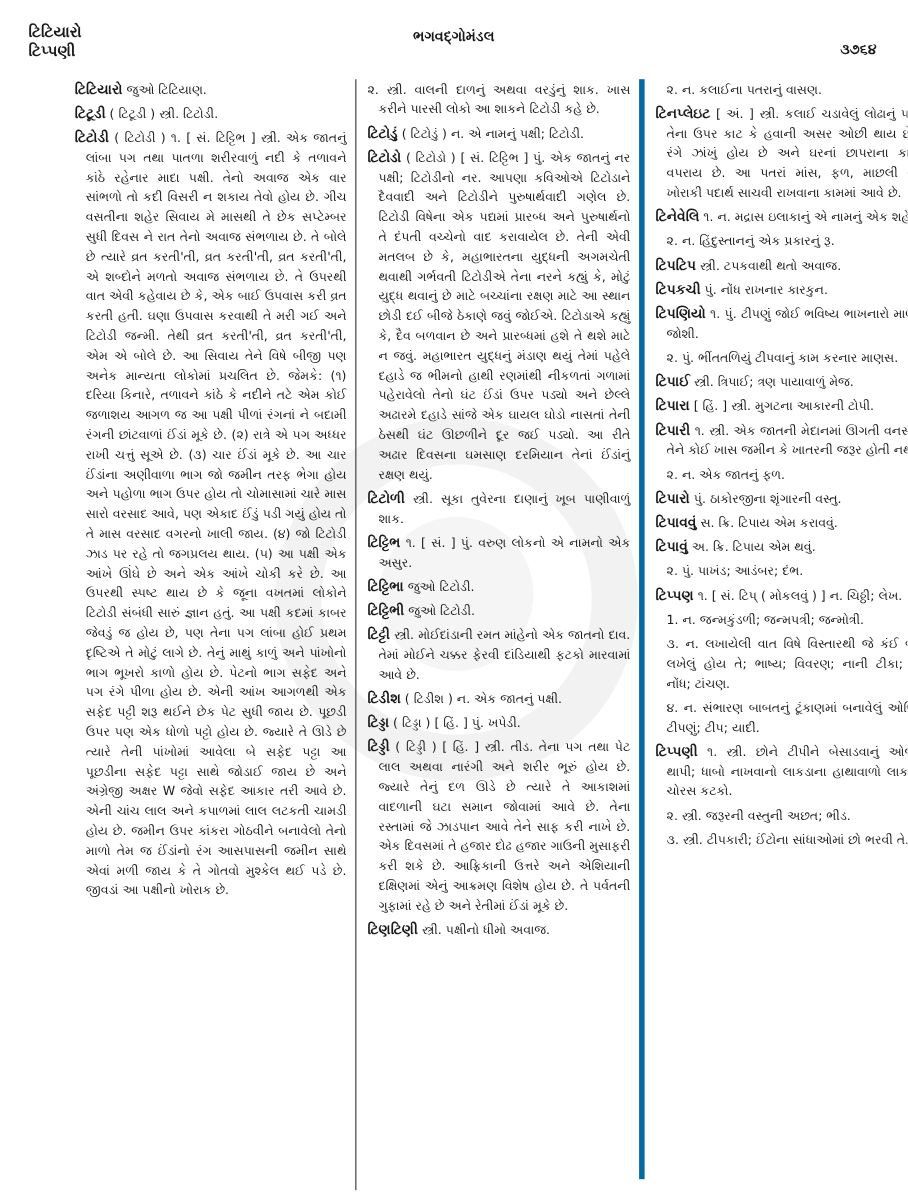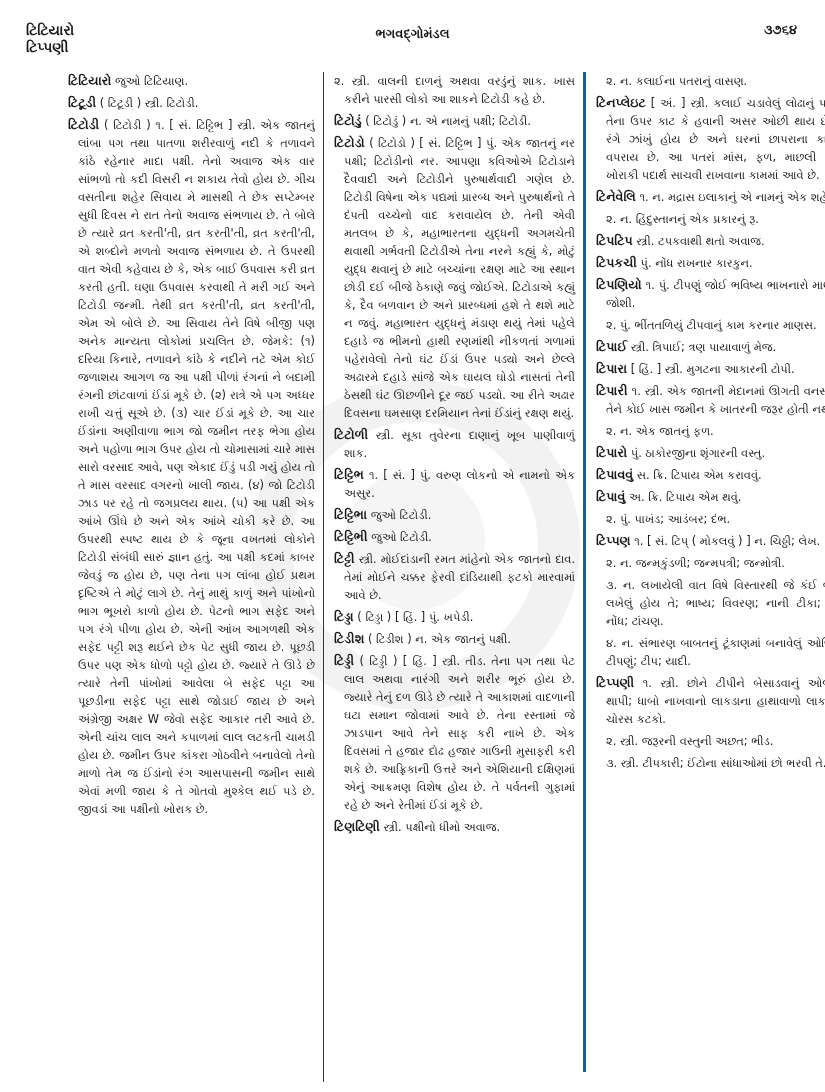--- a/index.html
+++ b/index.html
@@ -13,29 +13,29 @@
   }
   .watermark2 {
     position: absolute; left: 345px; top: 470px; width: 140px; height: 140px;
     border-radius: 50%; background: #f5f5f5; z-index: 0;
   }
   .header {
     position: absolute; top: 22px; left: 0; width: 825px; height: 30px; z-index: 1;
   }
   .guide-words { position: absolute; left: 26px; top: 0; font-weight: bold; font-size: 14px; line-height: 17px; }
   .running-title { position: absolute; left: 0; width: 825px; text-align: center; top: 4px; font-size: 13px; font-weight: bold; }
-  .page-number { position: absolute; right: 28px; top: 0; font-size: 13px; font-weight: bold; }
+  .page-number { position: absolute; right: 28px; top: 16px; font-size: 13px; font-weight: bold; }
   .columns {
     position: absolute; top: 72px; left: 26px; width: 778px; height: 1010px; z-index: 1;
     display: flex;
     margin-left: 42px;
   }
   .col { box-sizing: border-box; font-size: 11.4px; line-height: 18px; text-align: justify; overflow: hidden; }
   .col1 { width: 256px; padding-right: 8px; border-right: 1px solid #333; }
-  .col2 { width: 262px; padding: 0 8px 0 10px; border-right: 3px solid #0369a1; height: 1000px; }
+  .col2 { width: 262px; padding: 0 8px 0 10px; border-right: 5px solid #0369a1; height: 1000px; }
   .col3 { width: 260px; padding-left: 10px; }
   .entry { margin: 0 0 4px 0; padding-left: 10px; text-indent: -10px; }
   .entry.sub { padding-left: 10px; text-indent: 0; }
   .hw { font-weight: bold; font-size: 12.6px; }
   .gram { font-weight: normal; }
 </style>
 </head>
 <body>
 
 <div class="watermark"></div>
@@ -58,22 +58,22 @@
     </div>
   <div class="col col2">
       <p class="entry"><span class="gram">૨. સ્ત્રી. વાલની દાળનું અથવા વરડુંનું શાક. ખાસ કરીને પારસી લોકો આ શાકને ટિટોડી કહે છે.</span></p>
       <p class="entry"><span class="hw">ટિટોડું</span> <span class="gram">( ટિટોડું ) ન. એ નામનું પક્ષી; ટિટોડી.</span></p>
       <p class="entry"><span class="hw">ટિટોડો</span> <span class="gram">( ટિટોડો ) [ સં. ટિટ્ટિભ ] પું. એક જાતનું નર પક્ષી; ટિટોડીનો નર. આપણા કવિઓએ ટિટોડાને દૈવવાદી અને ટિટોડીને પુરુષાર્થવાદી ગણેલ છે. ટિટોડી વિષેના એક પદ્યમાં પ્રારબ્ધ અને પુરુષાર્થનો તે દંપતી વચ્ચેનો વાદ કરાવાયેલ છે. તેની એવી મતલબ છે કે, મહાભારતના યુદ્ધની અગમચેતી થવાથી ગર્ભવતી ટિટોડીએ તેના નરને કહ્યું કે, મોટું યુદ્ધ થવાનું છે માટે બચ્ચાંના રક્ષણ માટે આ સ્થાન છોડી દઈ બીજે ઠેકાણે જવું જોઈએ. ટિટોડાએ કહ્યું કે, દૈવ બળવાન છે અને પ્રારબ્ધમાં હશે તે થશે માટે ન જવું. મહાભારત યુદ્ધનું મંડાણ થયું તેમાં પહેલે દહાડે જ ભીમનો હાથી રણમાંથી નીકળતાં ગળામાં પહેરાવેલો તેનો ઘંટ ઈંડાં ઉપર પડ્યો અને છેલ્લે અઢારમે દહાડે સાંજે એક ઘાયલ ઘોડો નાસતાં તેની ઠેસથી ઘંટ ઊછળીને દૂર જઈ પડ્યો. આ રીતે અઢાર દિવસના ઘમસાણ દરમિયાન તેનાં ઈંડાંનું રક્ષણ થયું.</span></p>
       <p class="entry"><span class="hw">ટિટોળી</span> <span class="gram">સ્ત્રી. સૂકા તુવેરના દાણાનું ખૂબ પાણીવાળું શાક.</span></p>
       <p class="entry"><span class="hw">ટિટ્ટિભ</span> <span class="gram">૧. [ સં. ] પું. વરુણ લોકનો એ નામનો એક અસુર.</span></p>
       <p class="entry"><span class="hw">ટિટ્ટિભા</span> <span class="gram">જુઓ ટિટોડી.</span></p>
       <p class="entry"><span class="hw">ટિટ્ટિભી</span> <span class="gram">જુઓ ટિટોડી.</span></p>
       <p class="entry"><span class="hw">ટિટ્ટી</span> <span class="gram">સ્ત્રી. મોઈદાંડાની રમત માંહેનો એક જાતનો દાવ. તેમાં મોઈને ચક્કર ફેરવી દાંડિયાથી ફટકો મારવામાં આવે છે.</span></p>
+      <p class="entry"><span class="hw">ટિડીશ</span> <span class="gram">( ટિડીશ ) ન. એક જાતનું પક્ષી.</span></p>
       <p class="entry"><span class="hw">ટિડ્ડા</span> <span class="gram">( ટિડ્ડા ) [ હિં. ] પું. ખપેડી.</span></p>
-      <p class="entry"><span class="hw">ટિડીશ</span> <span class="gram">( ટિડીશ ) ન. એક જાતનું પક્ષી.</span></p>
       <p class="entry"><span class="hw">ટિડ્ડી</span> <span class="gram">( ટિડ્ડી ) [ હિં. ] સ્ત્રી. તીડ. તેના પગ તથા પેટ લાલ અથવા નારંગી અને શરીર ભૂરું હોય છે. જ્યારે તેનું દળ ઊડે છે ત્યારે તે આકાશમાં વાદળાની ઘટા સમાન જોવામાં આવે છે. તેના રસ્તામાં જે ઝાડપાન આવે તેને સાફ કરી નાખે છે. એક દિવસમાં તે હજાર દોઢ હજાર ગાઉની મુસાફરી કરી શકે છે. આફ્રિકાની ઉત્તરે અને એશિયાની દક્ષિણમાં એનું આક્રમણ વિશેષ હોય છે. તે પર્વતની ગુફામાં રહે છે અને રેતીમાં ઈંડાં મૂકે છે.</span></p>
       <p class="entry"><span class="hw">ટિણટિણી</span> <span class="gram">સ્ત્રી. પક્ષીનો ધીમો અવાજ.</span></p>
     </div>
   <div class="col col3">
       <p class="entry sub"><span class="gram">૨. ન. કલાઈના પતરાનું વાસણ.</span></p>
       <p class="entry"><span class="hw">ટિનપ્લેઇટ</span> <span class="gram">[ અં. ] સ્ત્રી. કલાઈ ચડાવેલું લોઢાનું પતરું. તેના ઉપર કાટ કે હવાની અસર ઓછી થાય છે. તે રંગે ઝાંખું હોય છે અને ઘરનાં છાપરાના કામમાં વપરાય છે. આ પતરાં માંસ, ફળ, માછલી વગેરે ખોરાકી પદાર્થ સાચવી રાખવાના કામમાં આવે છે.</span></p>
       <p class="entry"><span class="hw">ટિનેવેલિ</span> <span class="gram">૧. ન. મદ્રાસ ઇલાકાનું એ નામનું એક શહેર.</span></p>
       <p class="entry sub"><span class="gram">૨. ન. હિંદુસ્તાનનું એક પ્રકારનું રૂ.</span></p>
       <p class="entry"><span class="hw">ટિપટિપ</span> <span class="gram">સ્ત્રી. ટપકવાથી થતો અવાજ.</span></p>
       <p class="entry"><span class="hw">ટિપકચી</span> <span class="gram">પું. નોંધ રાખનાર કારકુન.</span></p>
@@ -81,20 +81,20 @@
       <p class="entry sub"><span class="gram">૨. પું. ભીંતતળિયું ટીપવાનું કામ કરનાર માણસ.</span></p>
       <p class="entry"><span class="hw">ટિપાઈ</span> <span class="gram">સ્ત્રી. ત્રિપાઈ; ત્રણ પાયાવાળું મેજ.</span></p>
       <p class="entry"><span class="hw">ટિપારા</span> <span class="gram">[ હિં. ] સ્ત્રી. મુગટના આકારની ટોપી.</span></p>
       <p class="entry"><span class="hw">ટિપારી</span> <span class="gram">૧. સ્ત્રી. એક જાતની મેદાનમાં ઊગતી વનસ્પતિ. તેને કોઈ ખાસ જમીન કે ખાતરની જરૂર હોતી નથી.</span></p>
       <p class="entry sub"><span class="gram">૨. ન. એક જાતનું ફળ.</span></p>
       <p class="entry"><span class="hw">ટિપારો</span> <span class="gram">પું. ઠાકોરજીના શૃંગારની વસ્તુ.</span></p>
       <p class="entry"><span class="hw">ટિપાવવું</span> <span class="gram">સ. ક્રિ. ટિપાય એમ કરાવવું.</span></p>
       <p class="entry"><span class="hw">ટિપાવું</span> <span class="gram">અ. ક્રિ. ટિપાય એમ થવું.</span></p>
       <p class="entry sub"><span class="gram">૨. પું. પાખંડ; આડંબર; દંભ.</span></p>
       <p class="entry"><span class="hw">ટિપ્પણ</span> <span class="gram">૧. [ સં. ટિપ્ ( મોકલવું ) ] ન. ચિઠ્ઠી; લેખ.</span></p>
-      <p class="entry sub"><span class="gram">૨. ન. જન્મકુંડળી; જન્મપત્રી; જન્મોત્રી.</span></p>
+      <p class="entry sub"><span class="gram">1. ન. જન્મકુંડળી; જન્મપત્રી; જન્મોત્રી.</span></p>
       <p class="entry sub"><span class="gram">૩. ન. લખાયેલી વાત વિષે વિસ્તારથી જે કંઈ બીજું લખેલું હોય તે; ભાષ્ય; વિવરણ; નાની ટીકા; ટૂંકી નોંધ; ટાંચણ.</span></p>
       <p class="entry sub"><span class="gram">૪. ન. સંભારણ બાબતનું ટૂંકાણમાં બનાવેલું ઓળિયું; ટીપણું; ટીપ; યાદી.</span></p>
       <p class="entry"><span class="hw">ટિપ્પણી</span> <span class="gram">૧. સ્ત્રી. છોને ટીપીને બેસાડવાનું ઓજાર; થાપી; ધાબો નાખવાનો લાકડાના હાથાવાળો લાકડાનો ચોરસ કટકો.</span></p>
       <p class="entry sub"><span class="gram">૨. સ્ત્રી. જરૂરની વસ્તુની અછત; ભીડ.</span></p>
       <p class="entry sub"><span class="gram">૩. સ્ત્રી. ટીપકારી; ઈંટોના સાંધાઓમાં છો ભરવી તે.</span></p>
     </div>
 </div>
 
 </body></html>

